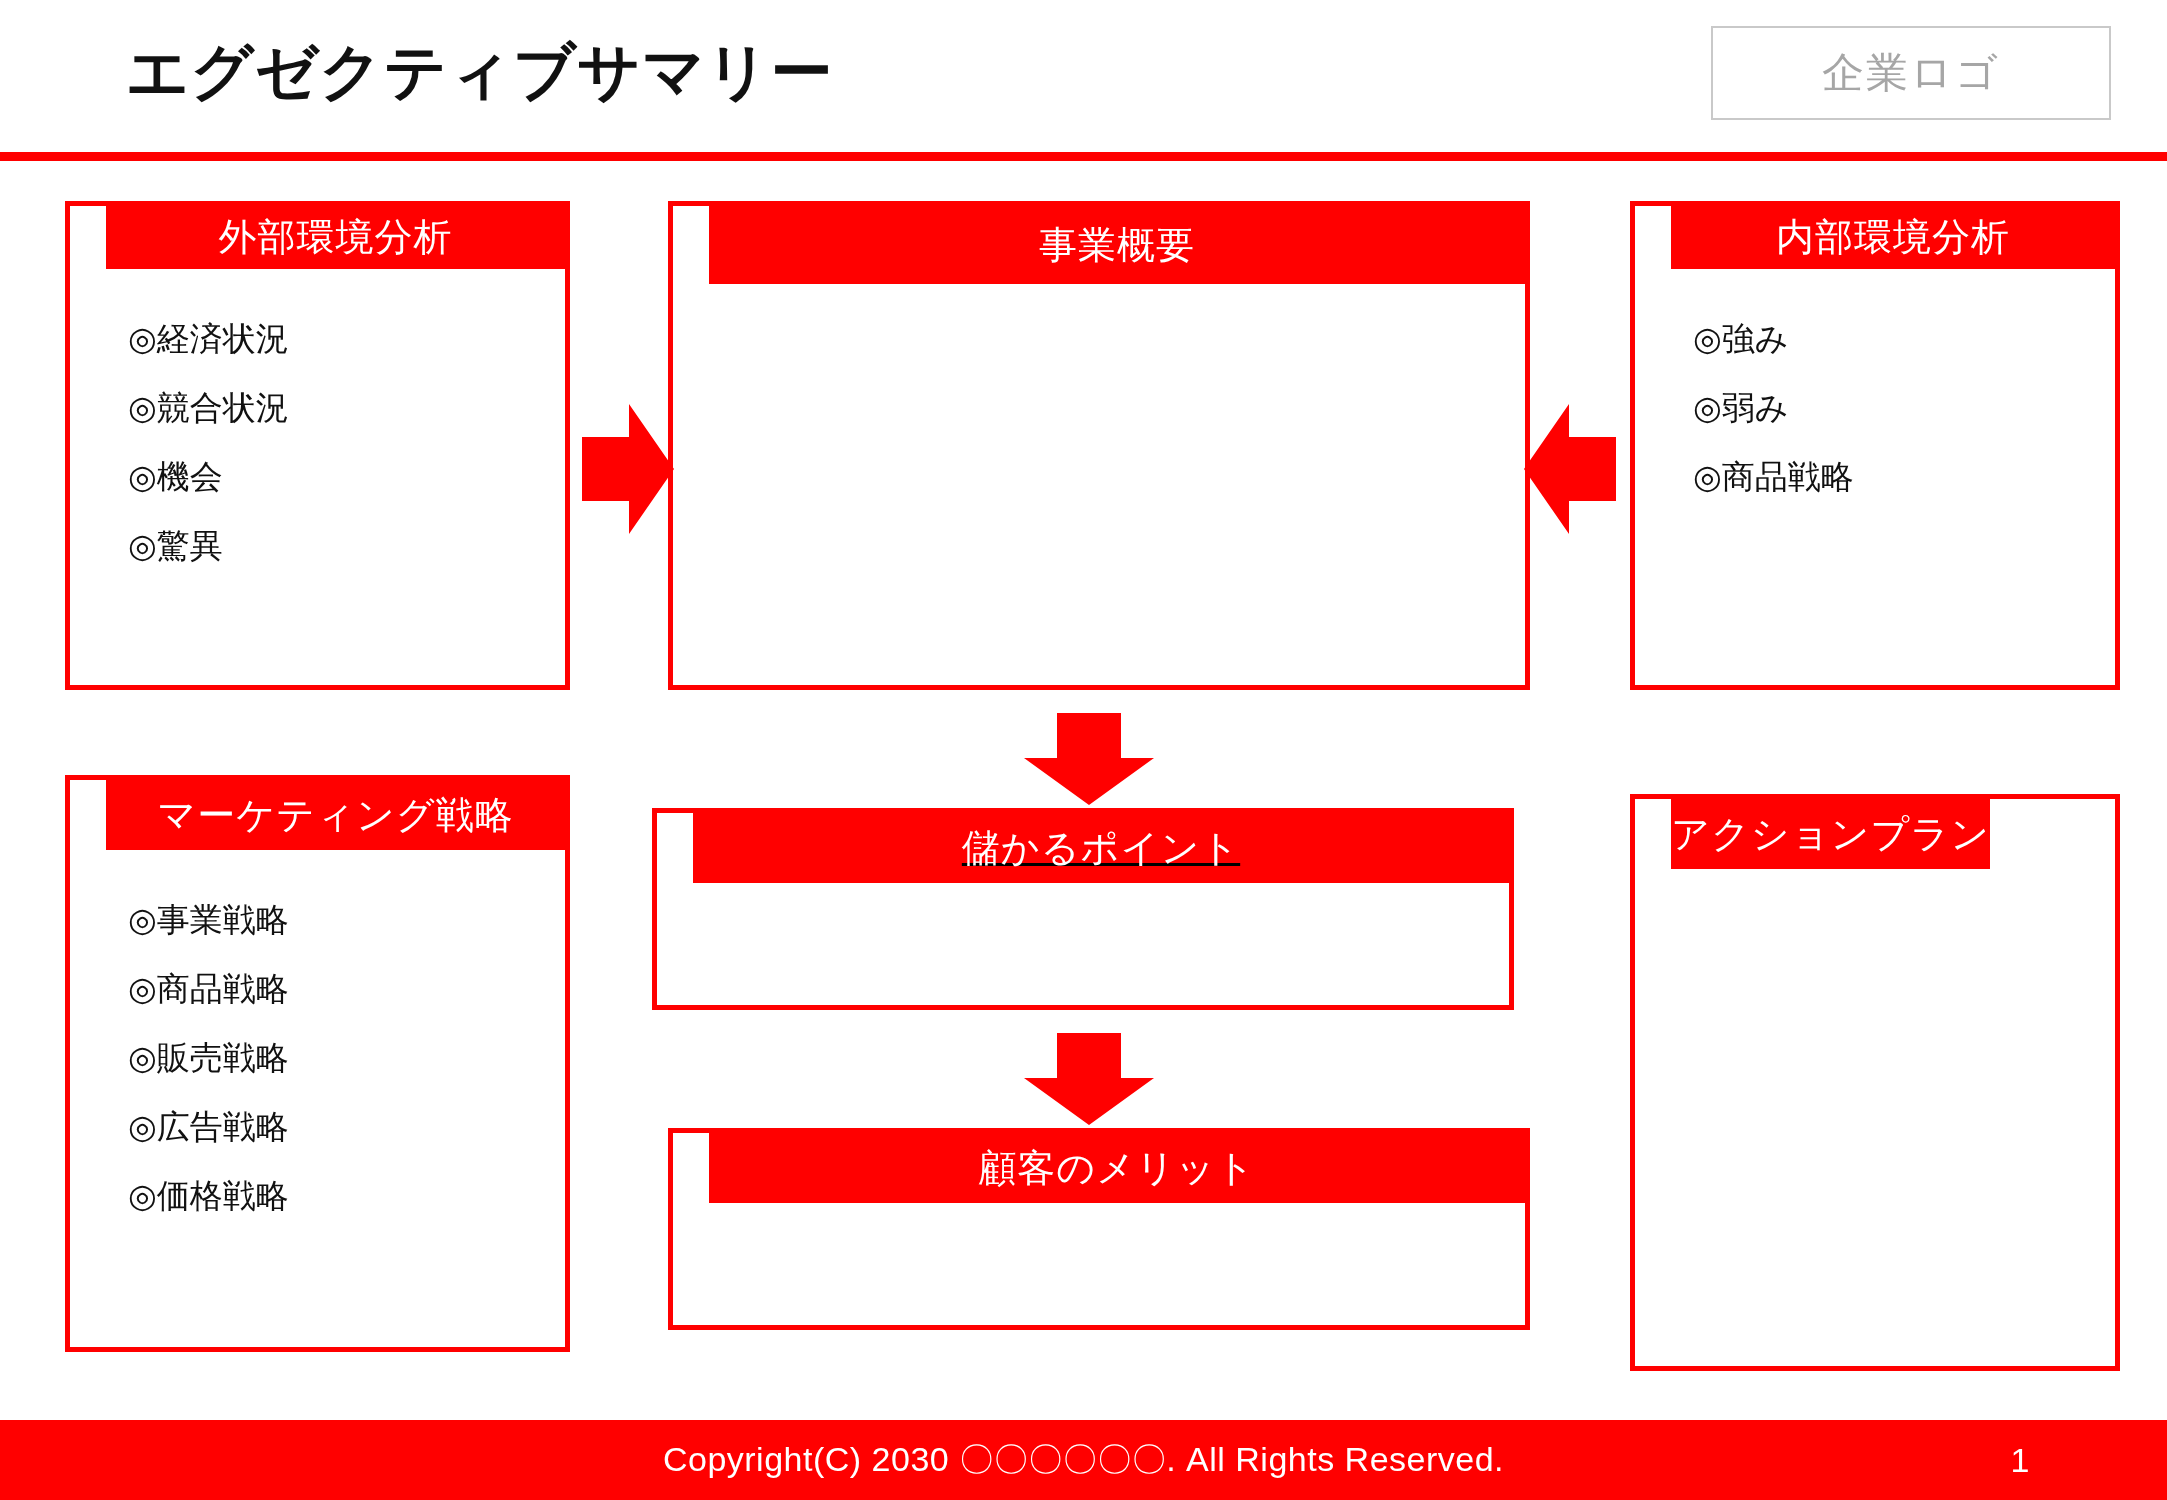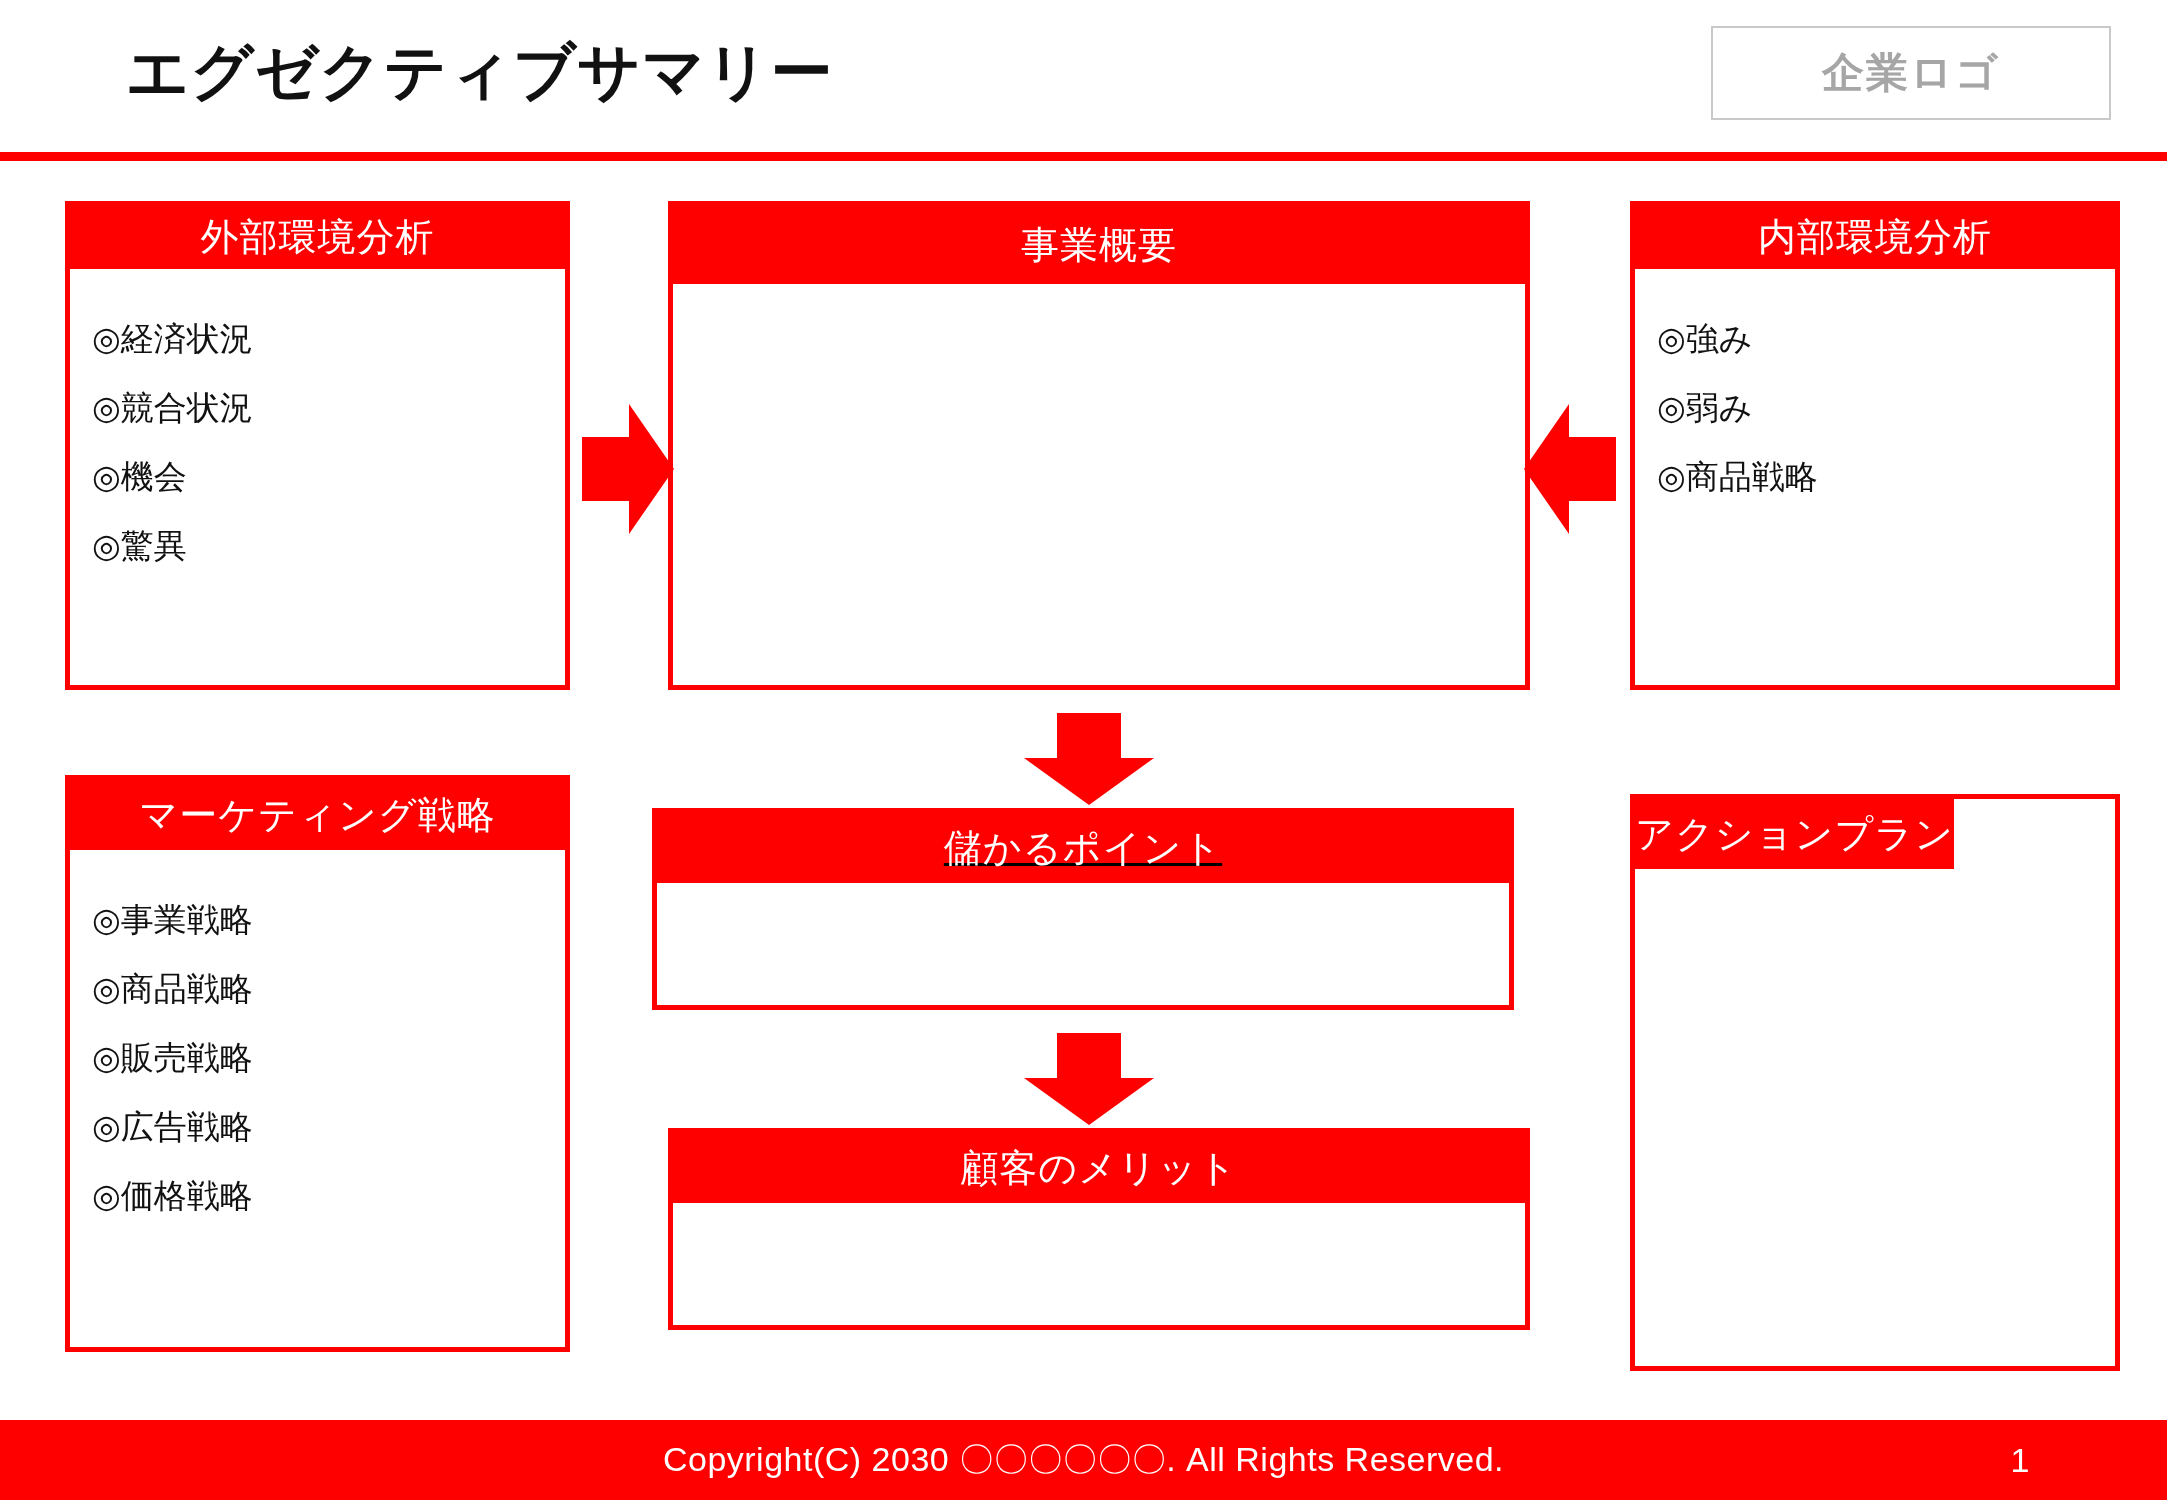--- a/index.html
+++ b/index.html
@@ -24,40 +24,41 @@
     color: #111111;
     letter-spacing: 1px;
     white-space: nowrap;
   }
   #logo-box {
     position: absolute;
     left: 1711px; top: 26px;
     width: 400px; height: 94px;
     border: 2px solid #c9c9c9;
     background: #ffffff;
-    display: flex; align-items: center; justify-content: center; font-weight: bold;
+    display: flex; align-items: center; justify-content: center;
   }
   #logo-box .logo-text {
     font-size: 42px;
     color: #a6a6a6;
     letter-spacing: 2px;
     white-space: nowrap;
   }
   #header-rule {
     position: absolute;
     left: 0; top: 152px;
     width: 2167px; height: 9px;
     background: #ff0000;
   }
 
   
   .panel {
     position: absolute;
     border: 5px solid #ff0000;
     background: #ffffff;
+    padding-left: 36px;
   }
   .panel-head {
     background: #ff0000;
     color: #ffffff;
     display: flex;
     align-items: center;
     justify-content: center;
     font-size: 38px;
     letter-spacing: 1px;
     white-space: nowrap;

